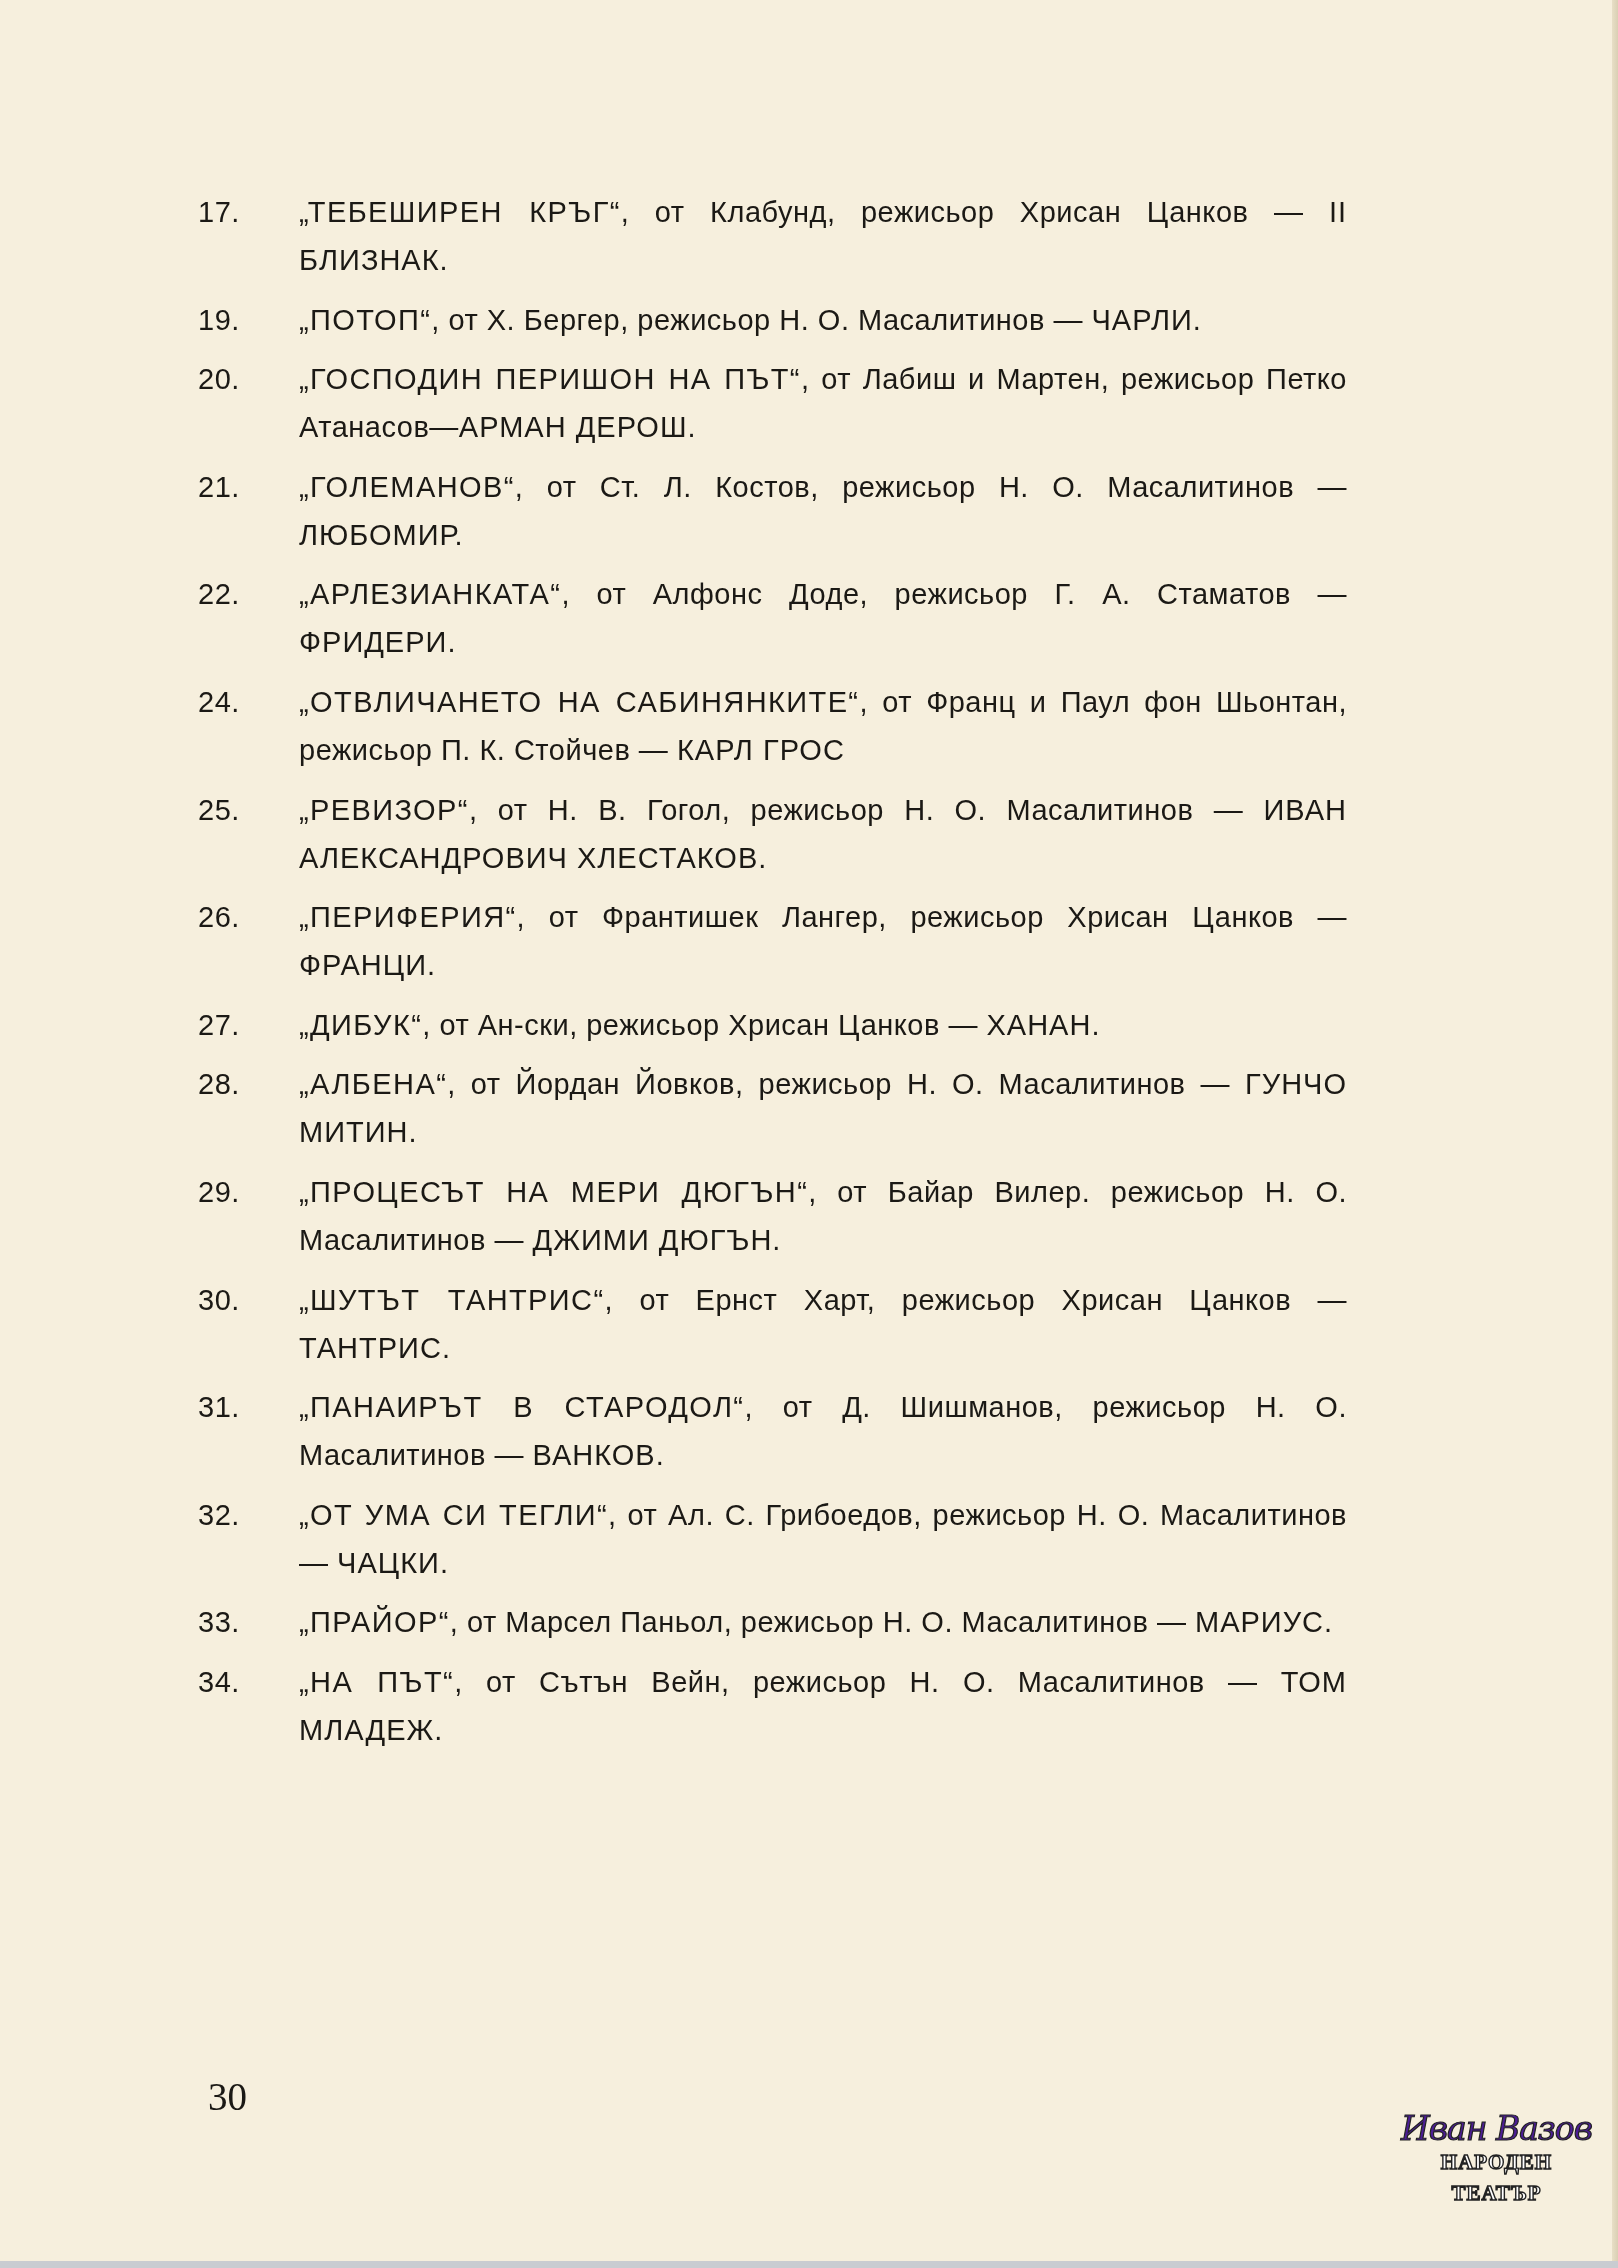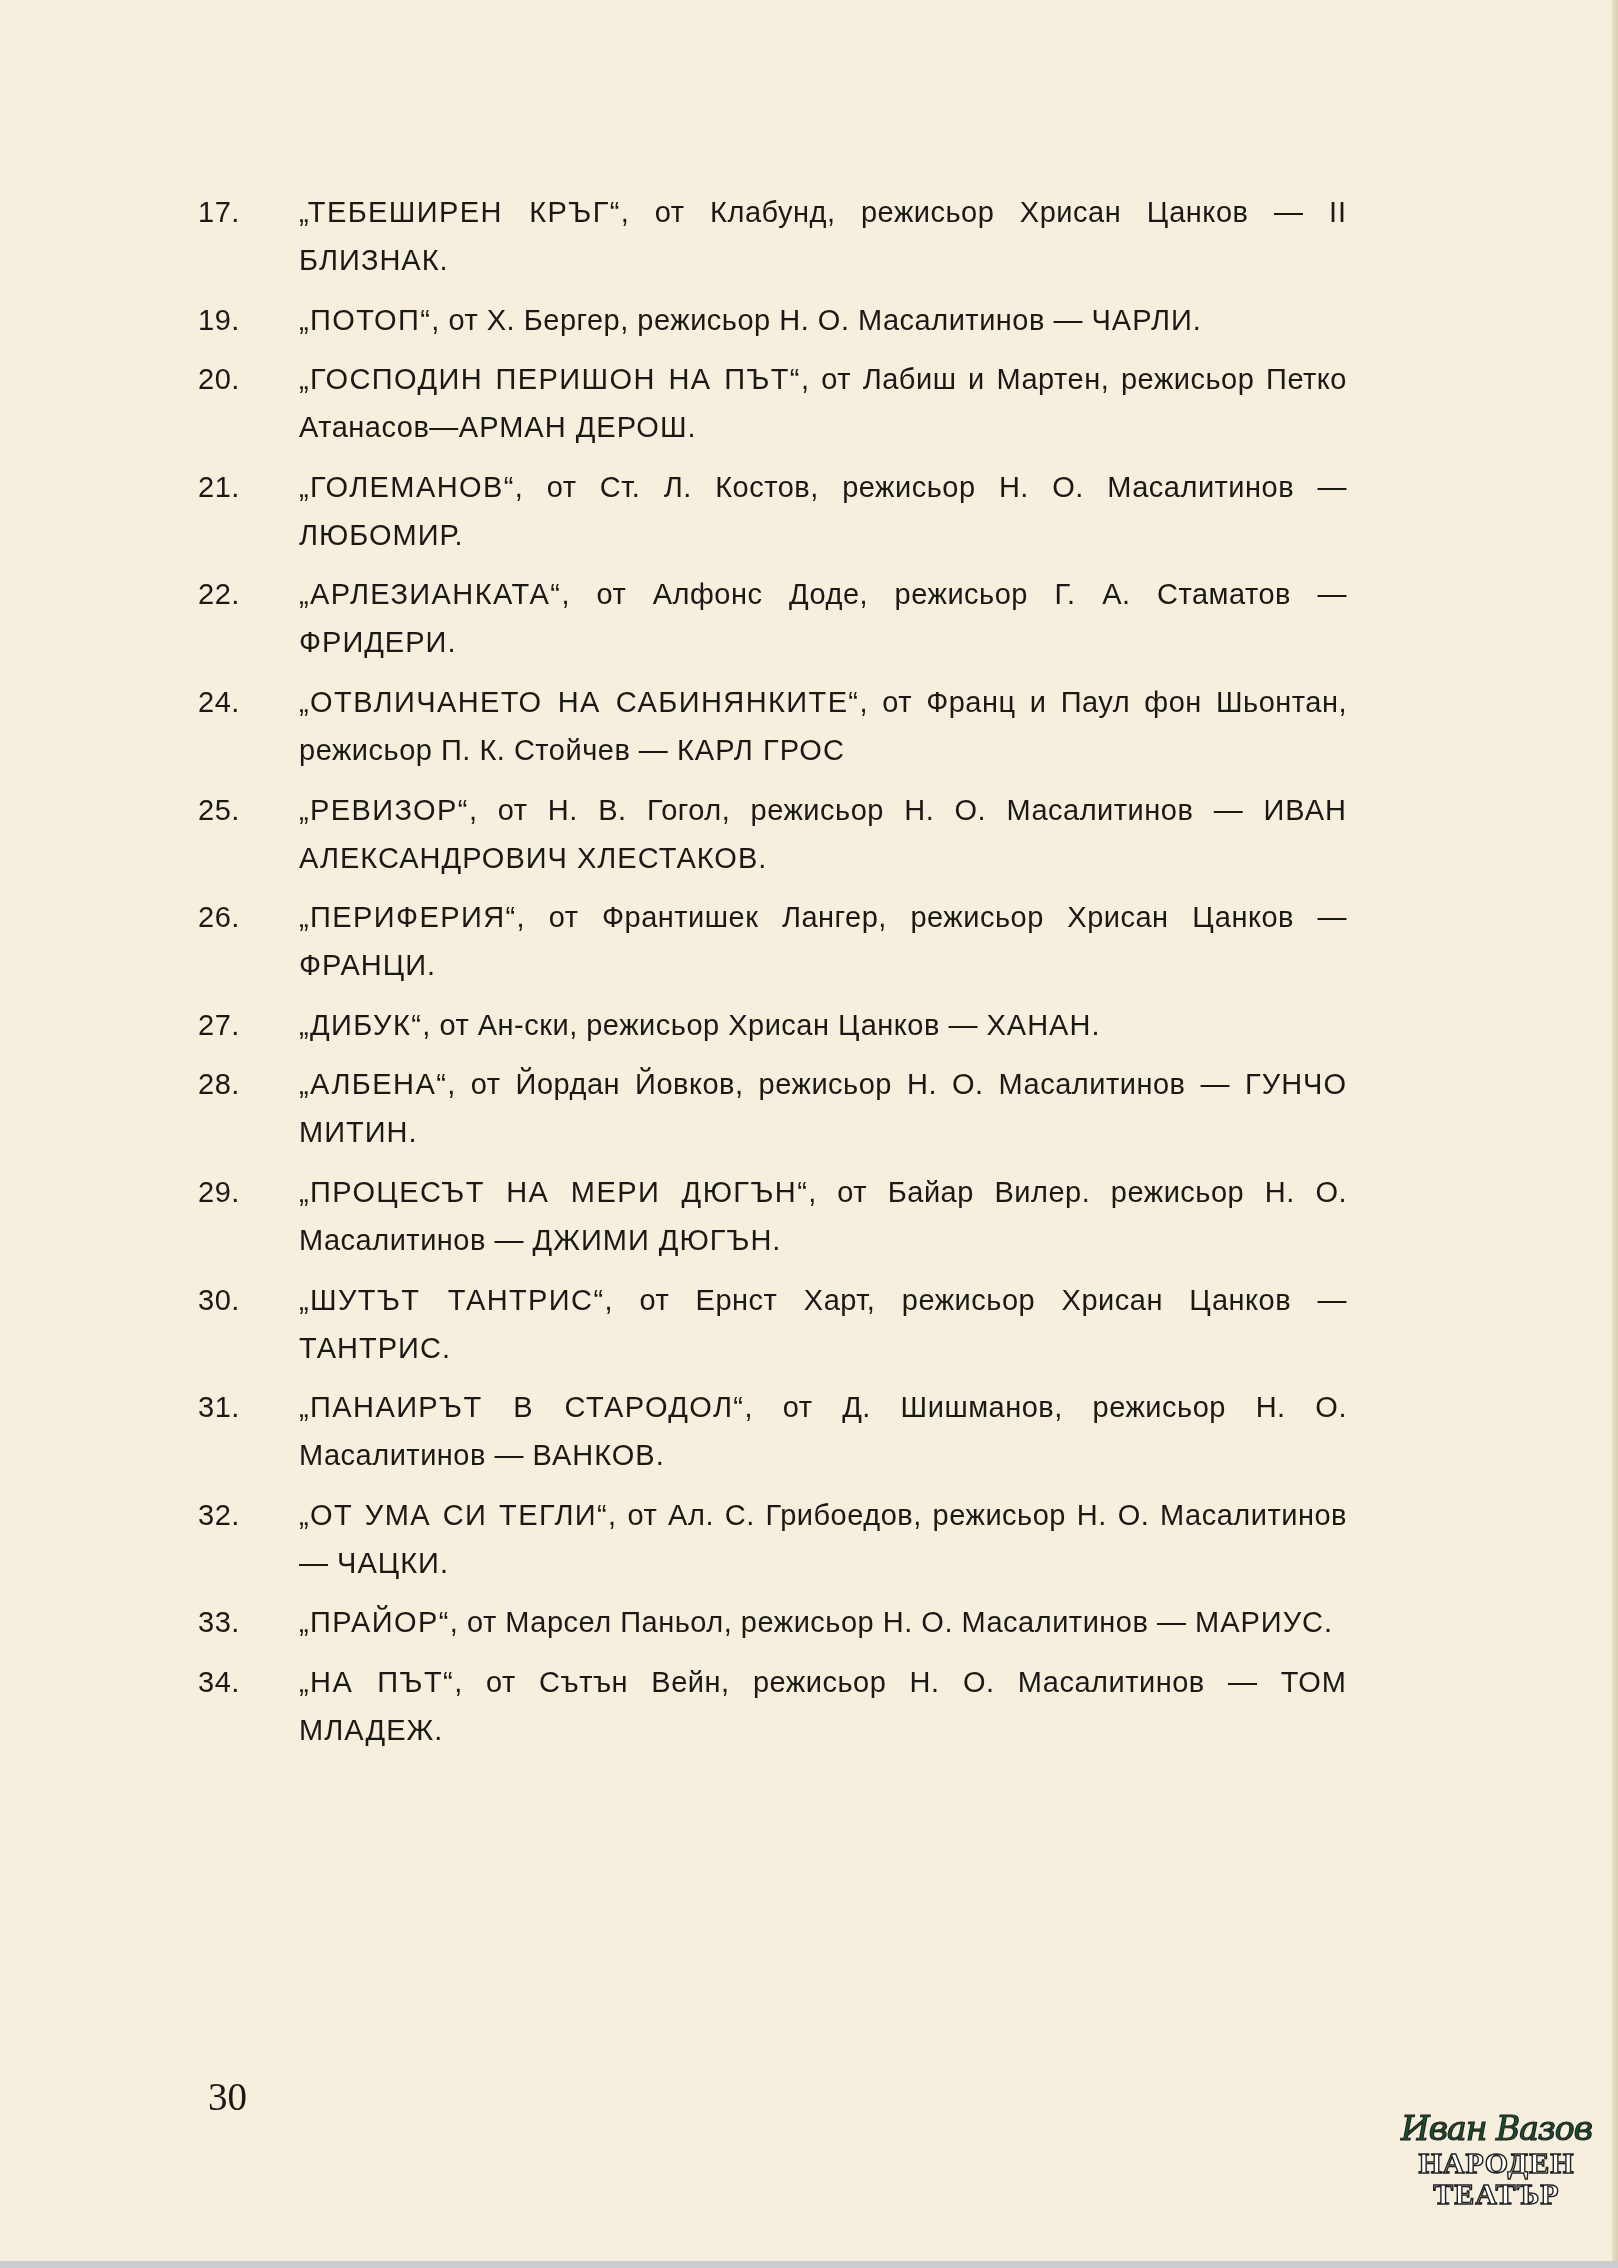--- a/index.html
+++ b/index.html
@@ -33,24 +33,24 @@
   .entry .role { letter-spacing: 1px; }
   .page-number {
     position: absolute; left: 208px; top: 2074px;
     font-size: 39px; font-family: Liberation Serif, serif;
   }
   .logo {
     position: absolute; left: 1400px; top: 2110px; width: 193px; text-align: center;
   }
   .logo .script {
     font-family: "DejaVu Serif", serif; font-style: italic; font-size: 33px;
-    color: #14532d; -webkit-text-stroke: 1.2px #222; line-height: 37px; letter-spacing: -1px;
+    color: #4c1d95; -webkit-text-stroke: 1.2px #222; line-height: 37px; letter-spacing: -1px;
   }
   .logo .word {
-    font-family: "Liberation Serif", serif; font-weight: bold; font-size: 30px;
+    font-family: "Liberation Serif", serif; font-weight: bold; font-size: 21px;
     color: #fff; -webkit-text-stroke: 1.4px #222; line-height: 31px; letter-spacing: 1px;
   }
 </style>
 </head>
 <body>
 
 <div class="page-edge"></div>
 <div class="bottom-edge"></div>
 
 <ol class="list">

